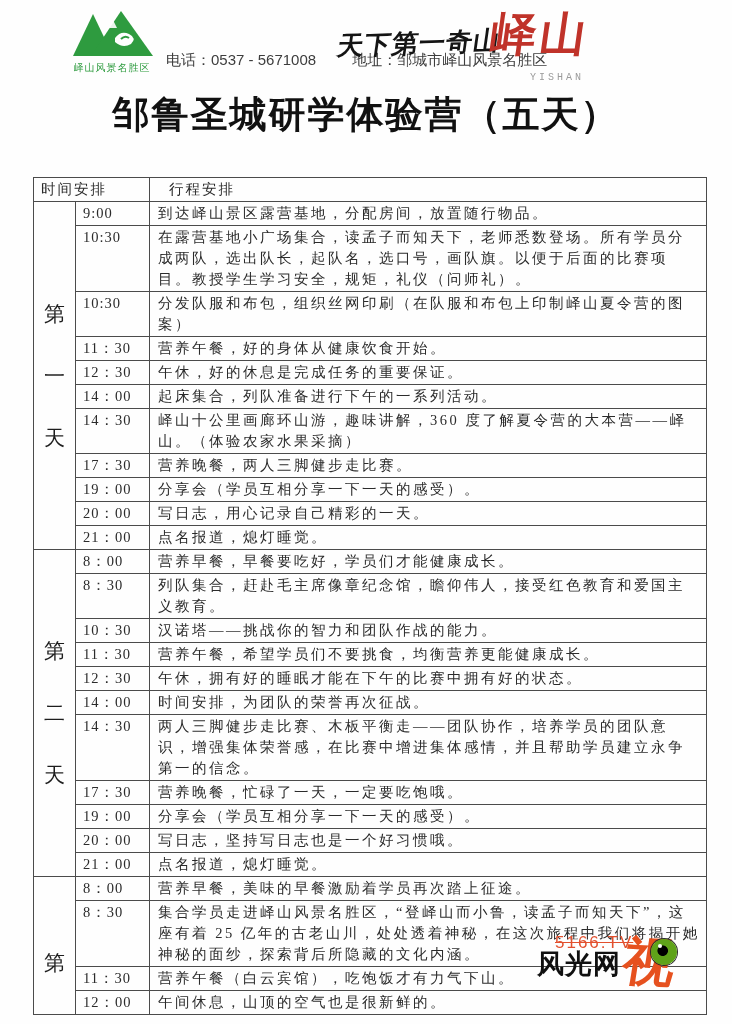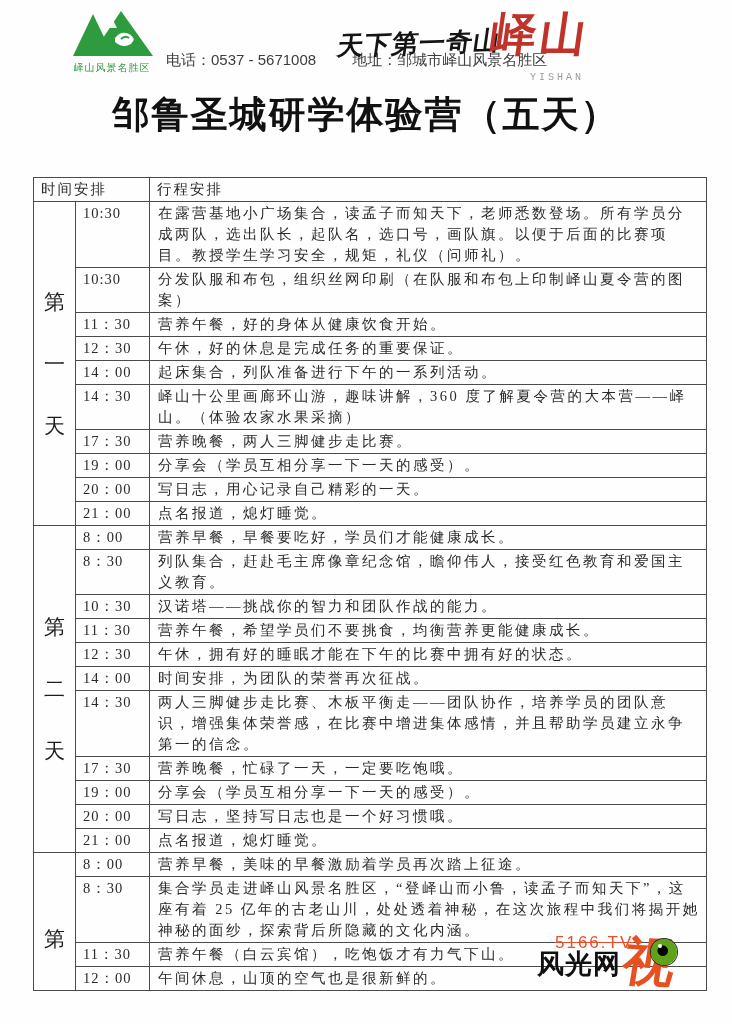--- a/index.html
+++ b/index.html
@@ -29,21 +29,21 @@
   .callig-sub   { position:absolute; left:192px; top:64px; font-size:10px; color:#9a9a9a;
                   letter-spacing:3px; font-family:Liberation Mono, monospace; }
 
   .doc-title { position:absolute; left:0; top:90px; width:100%; margin:0; text-align:center;
                font-size:37px; font-weight:bold; color:#111; letter-spacing:2px; }
 
   
   .schedule { position:absolute; left:33px; top:177px; width:674px;
               border:1px solid #4b4b4b; box-sizing:border-box; background:#fefefe;
               font-size:14.5px; }
-  .thead { display:flex; border-bottom:1px solid #4b4b4b; }
+  .thead { display:flex; border-bottom:1px solid #4b4b4b;gap:12px; }
   .th { line-height:21px; padding:1px 0 1px 7px; letter-spacing:2px; box-sizing:border-box; }
   .th-time { width:116px; border-right:1px solid #4b4b4b; }
   .th-plan { flex:1; }
 
   .day-block { display:flex; }
   .day-block + .day-block { border-top:1px solid #4b4b4b; }
   .day-label { width:42px; border-right:1px solid #4b4b4b; box-sizing:border-box;
                display:flex; flex-direction:column; align-items:center;
                justify-content:center; gap:34px; font-size:21px; color:#1d1d1d; }
   .day-block.partial .day-label { justify-content:flex-start; padding-top:72px; }
@@ -108,20 +108,24 @@
     </div>
 
   <div class="day-block">
         <div class="day-label">
           <div>第</div>
           <div>一</div>
           <div>天</div>
         </div>
         <div class="day-rows">
           <div class="row">
+            <div class="cell-time">9:00</div>
+            <div class="cell-plan">到达峄山景区露营基地，分配房间，放置随行物品。</div>
+          </div>
+          <div class="row">
             <div class="cell-time">10:30</div>
             <div class="cell-plan">在露营基地小广场集合，读孟子而知天下，老师悉数登场。所有学员分成两队，选出队长，起队名，选口号，画队旗。以便于后面的比赛项目。教授学生学习安全，规矩，礼仪（问师礼）。</div>
           </div>
           <div class="row">
             <div class="cell-time">10:30</div>
             <div class="cell-plan">分发队服和布包，组织丝网印刷（在队服和布包上印制峄山夏令营的图案）</div>
           </div>
           <div class="row">
             <div class="cell-time">11：30</div>
             <div class="cell-plan">营养午餐，好的身体从健康饮食开始。</div>

